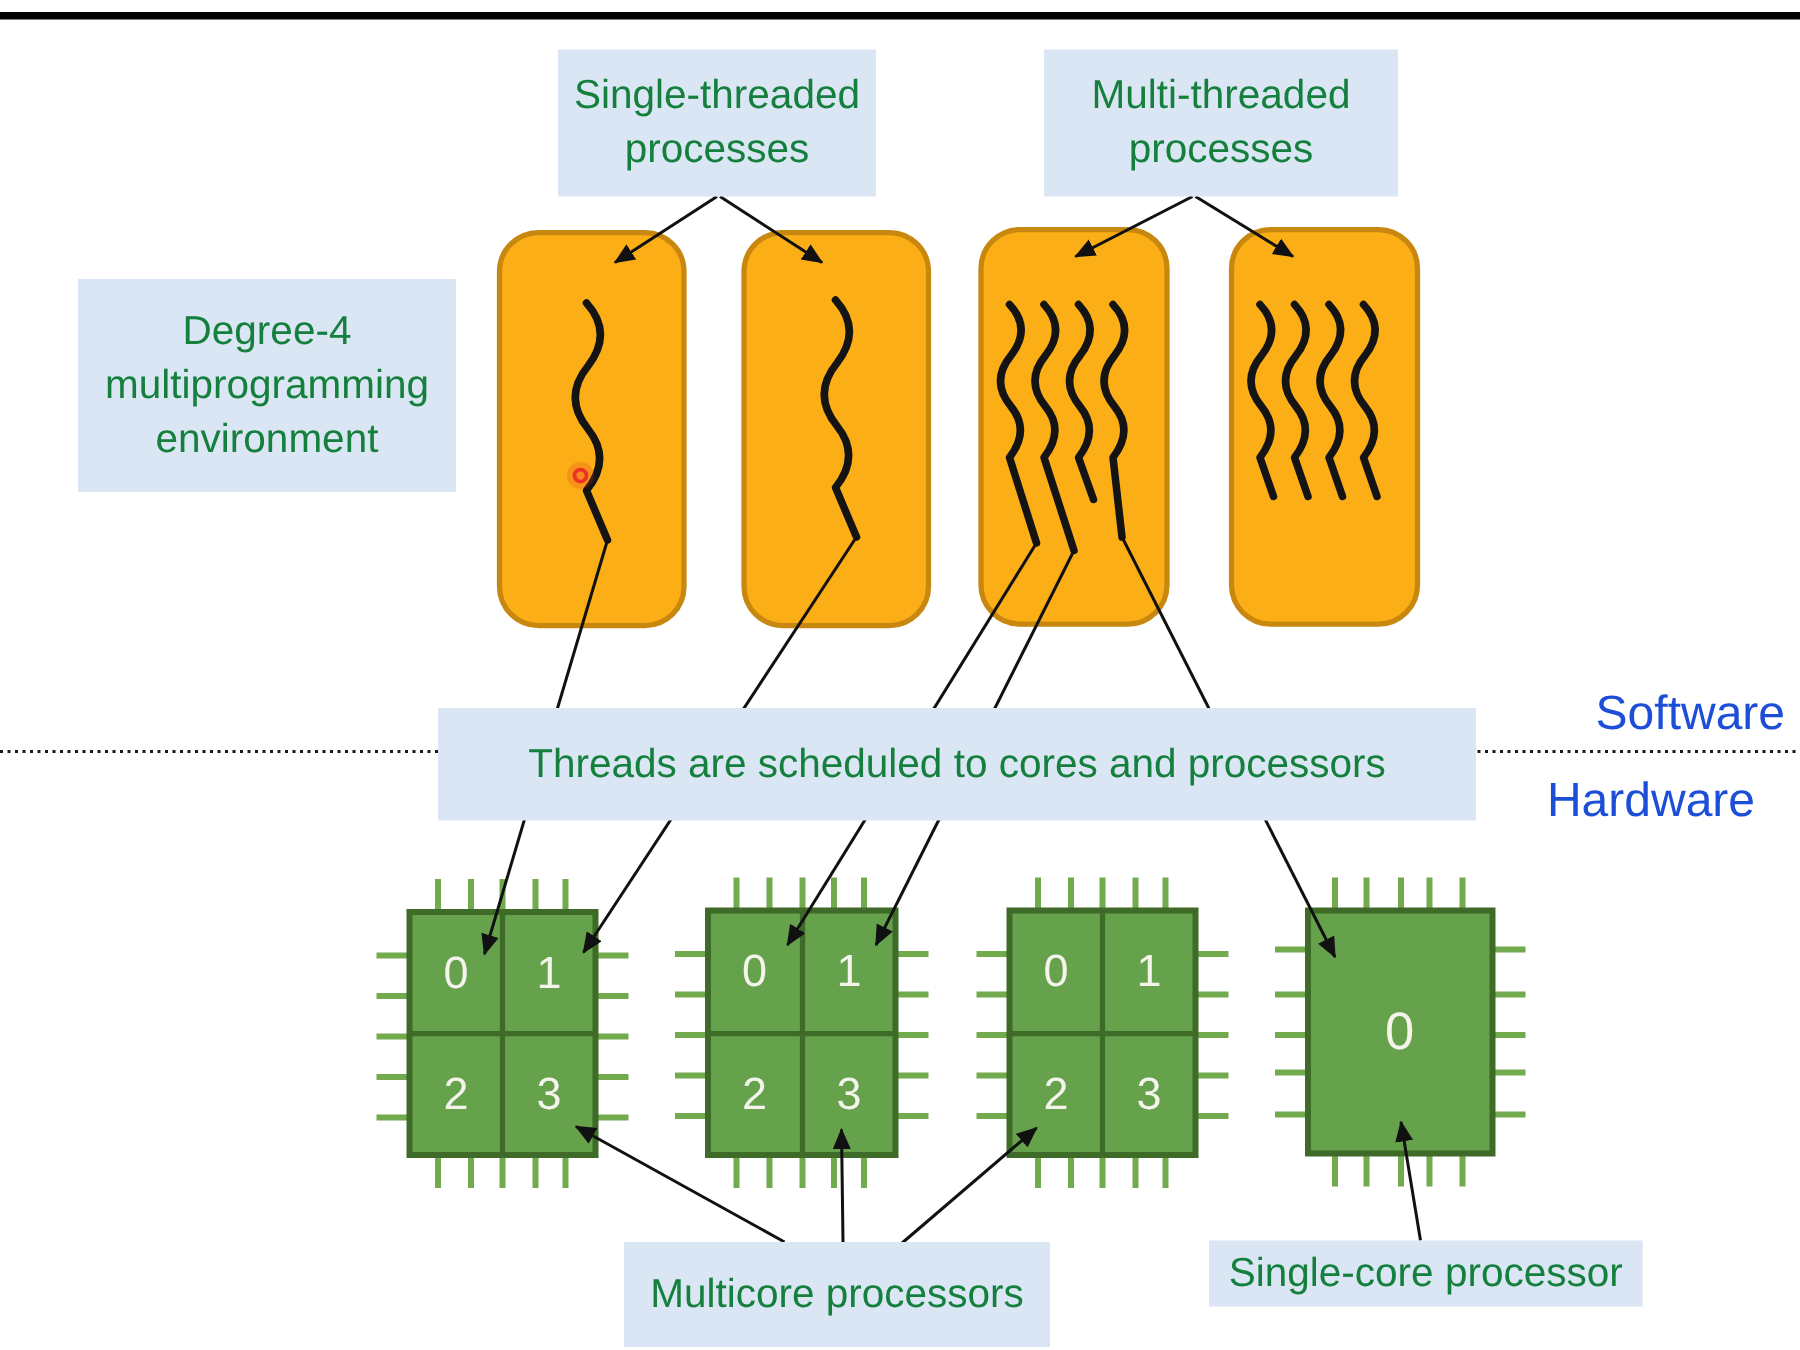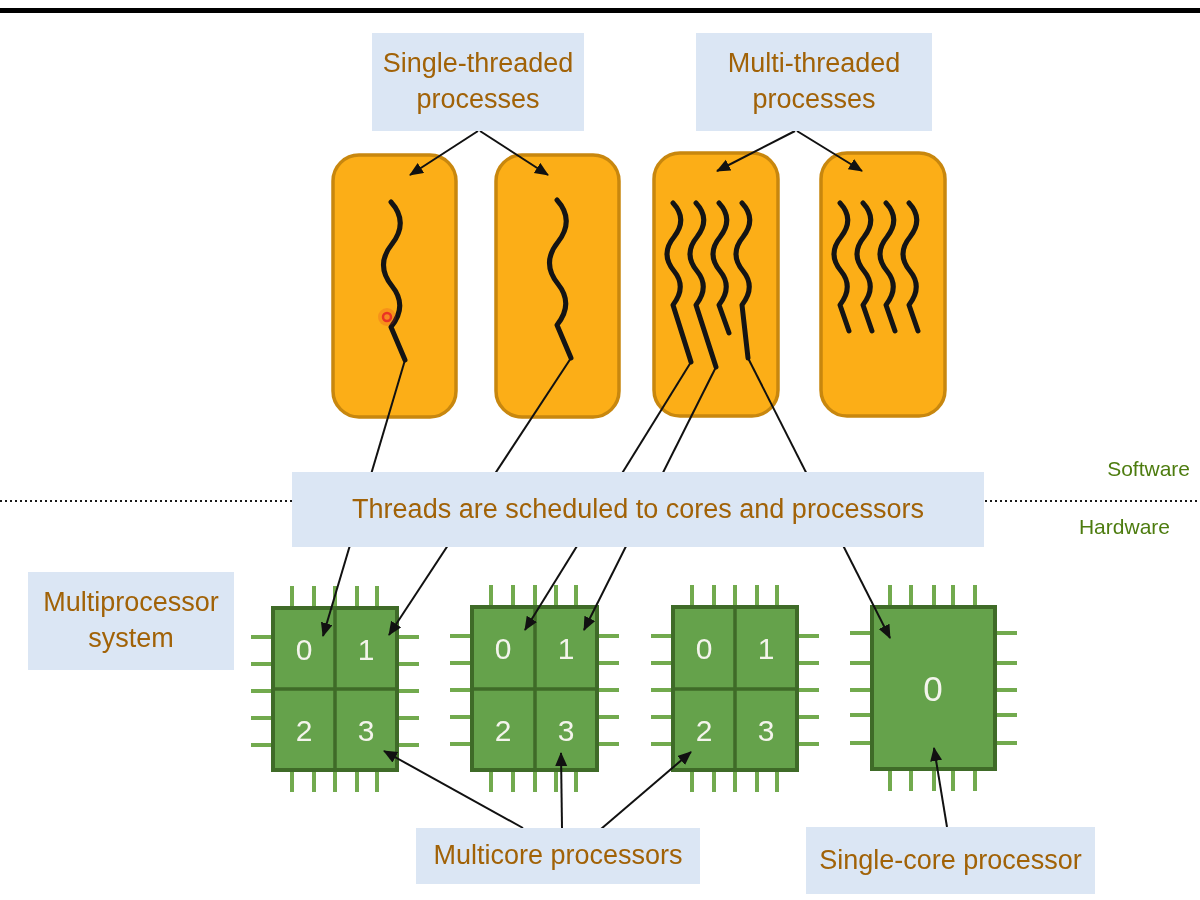--- a/index.html
+++ b/index.html
@@ -2,27 +2,27 @@
 <html><head>
 <meta charset="utf-8">
 <style>
   html,body{margin:0;padding:0;background:#fff;}
   .stage{
     position:relative;width:1200px;height:900px;background:#ffffff;overflow:hidden;
     font-family:"Liberation Sans", sans-serif;
   }
   .layer-svg{position:absolute;left:0;top:0;z-index:1;}
   .lbl{
-    position:absolute;z-index:2;background:#dbe6f4;color:#a16207;
+    position:absolute;z-index:2;background:#dbe6f4;color:#15803d;
     display:flex;flex-direction:column;justify-content:center;align-items:center;
     font-size:27px;line-height:1.33;
   }
   .lbl .ln{display:block;}
   .side-lbl{
-    position:absolute;z-index:2;color:#4d7c0f;font-size:21px;
+    position:absolute;z-index:2;color:#1d4ed8;font-size:32px;
     width:180px;text-align:right;
   }
   
   .topbar{fill:#000000;}
   .divider{stroke:#1a1a1a;stroke-width:2;stroke-dasharray:2 3;fill:none;}
   .process{stroke:#c8870e;stroke-width:3.5;}
   .thread{stroke:#141414;stroke-width:5;fill:none;stroke-linecap:round;stroke-linejoin:round;}
   .conn{stroke:#111111;stroke-width:2;fill:none;}
   .chip-body{stroke:#3f6b28;stroke-width:4;}
   .chip-div{stroke:#3f6b28;stroke-width:3.5;fill:none;}
@@ -149,34 +149,35 @@
   <div class="lbl" style="left:372px;top:33px;width:212px;height:98px">
     <span class="ln">Single-threaded</span>
     <span class="ln">processes</span>
   </div>
 
   <div class="lbl" style="left:696px;top:33px;width:236px;height:98px">
     <span class="ln">Multi-threaded</span>
     <span class="ln">processes</span>
   </div>
 
+  <div class="lbl" style="left:52px;top:186px;width:252px;height:142px">
+    <span class="ln">Degree-4</span>
+    <span class="ln">multiprogramming</span>
+    <span class="ln">environment</span>
+  </div>
 
   <div class="lbl" style="left:292px;top:472px;width:692px;height:75px">
     <span class="ln">Threads are scheduled to cores and processors</span>
   </div>
 
-  <div class="lbl" style="left:28px;top:572px;width:206px;height:98px">
-    <span class="ln">Multiprocessor</span>
-    <span class="ln">system</span>
-  </div>
 
-  <div class="lbl" style="left:416px;top:828px;width:284px;height:56px">
+  <div class="lbl" style="left:416px;top:828px;width:284px;height:70px">
     <span class="ln">Multicore processors</span>
   </div>
 
-  <div class="lbl" style="left:806px;top:827px;width:289px;height:67px">
+  <div class="lbl" style="left:806px;top:827px;width:289px;height:44px">
     <span class="ln">Single-core processor</span>
   </div>
 
   <div class="side-lbl" style="left:1010px;top:457px">Software</div>
   <div class="side-lbl" style="left:990px;top:515px">Hardware</div>
 
 </div>
 
 </body></html>

